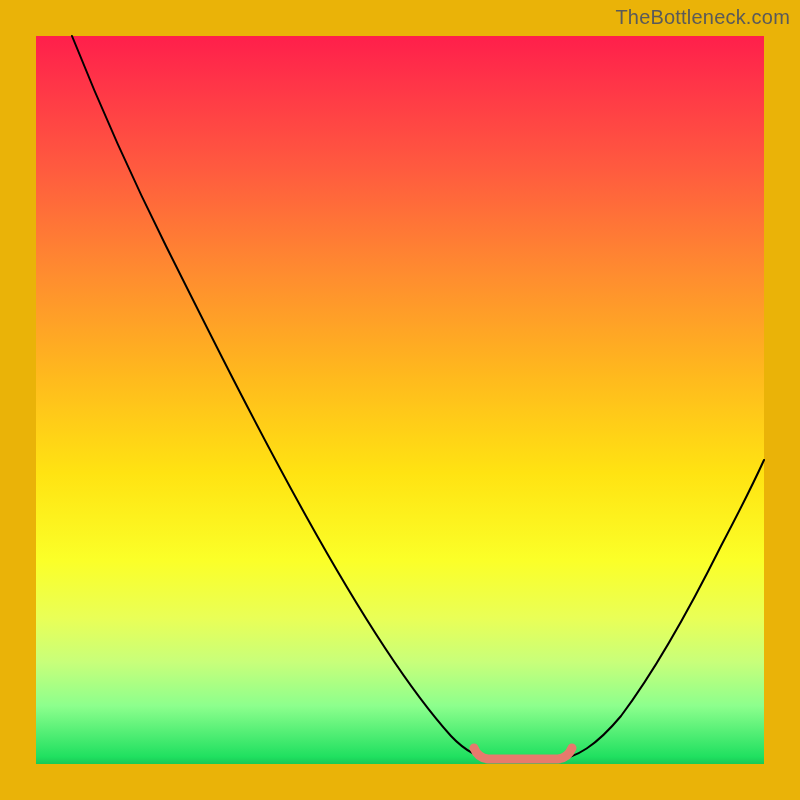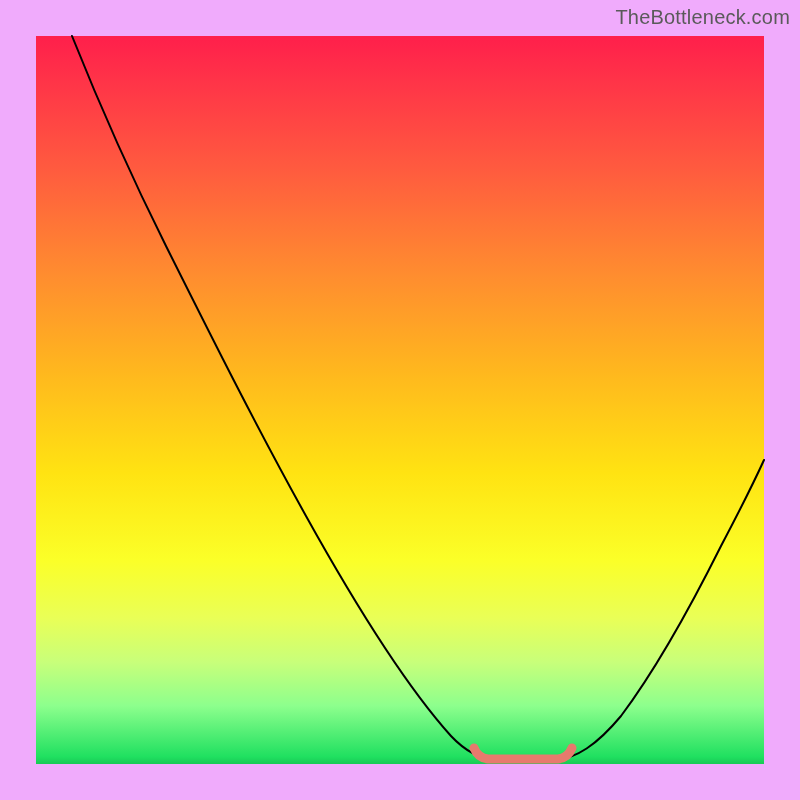--- a/index.html
+++ b/index.html
@@ -1,21 +1,21 @@
 <!DOCTYPE html>
 <html><head>
 <meta charset="utf-8">
 <style>
   * { margin: 0; padding: 0; box-sizing: border-box; }
   html, body { width: 800px; height: 800px; overflow: hidden; background: #000; }
   .stage {
     position: relative;
     width: 800px;
     height: 800px;
-    background: #f0abfc;
+    background: #eab308;
     font-family: Arial, Helvetica, sans-serif;
   }
   .watermark {
     position: absolute;
     top: 6px;
     right: 10px;
     color: #5a5a5a;
     font-size: 20px;
     letter-spacing: 0.2px;
     font-weight: 400;

